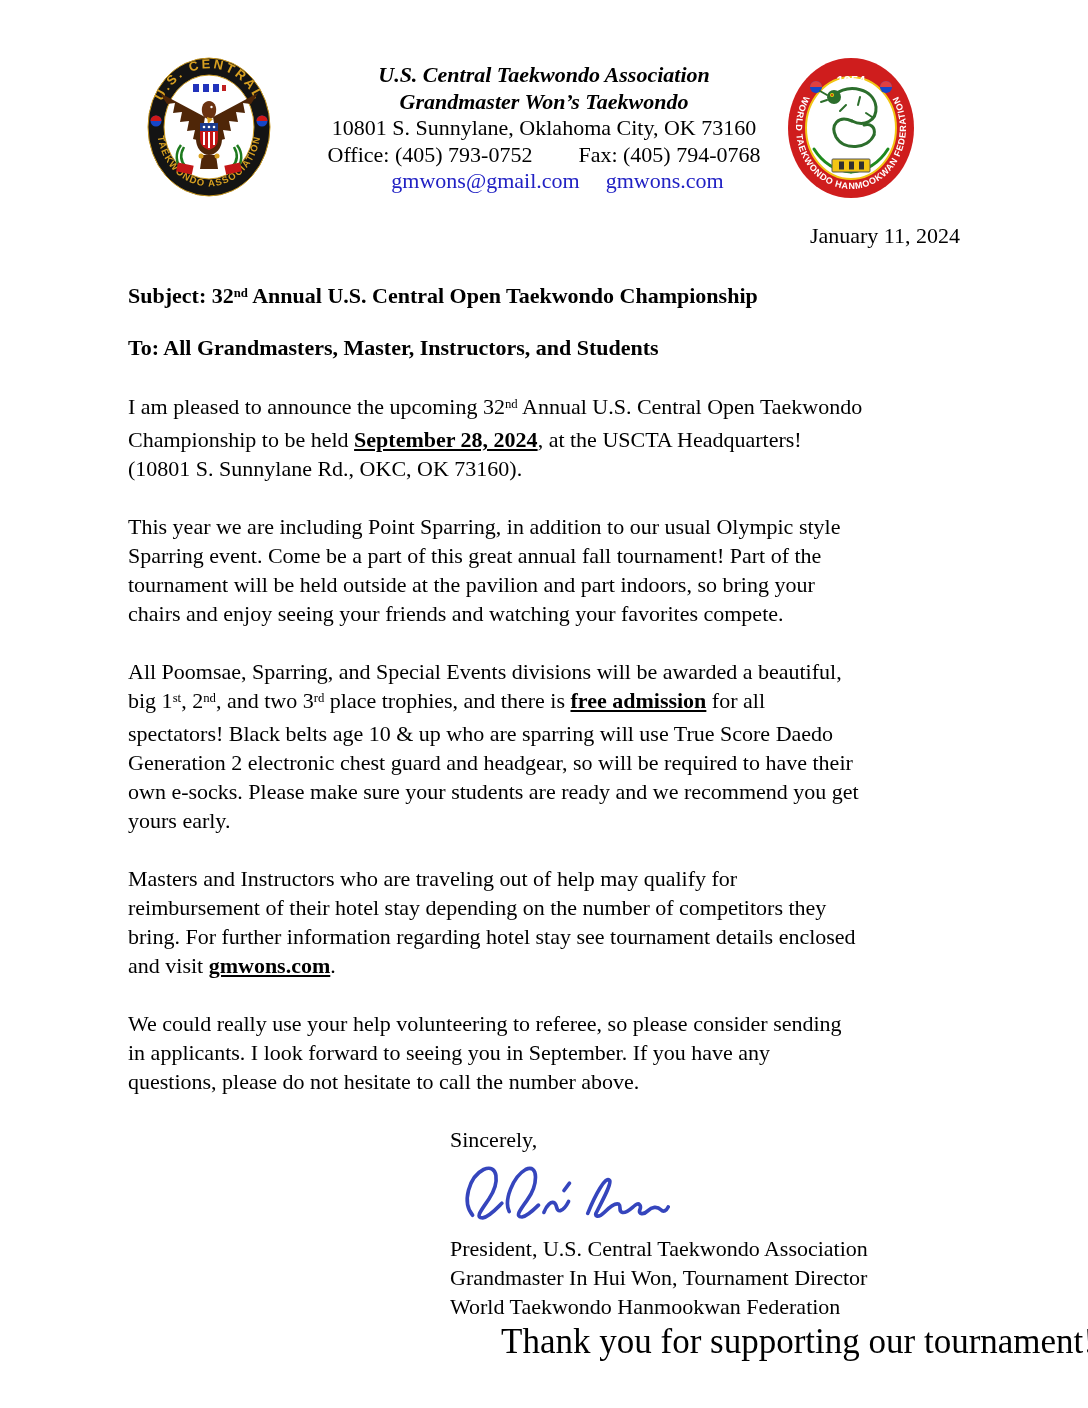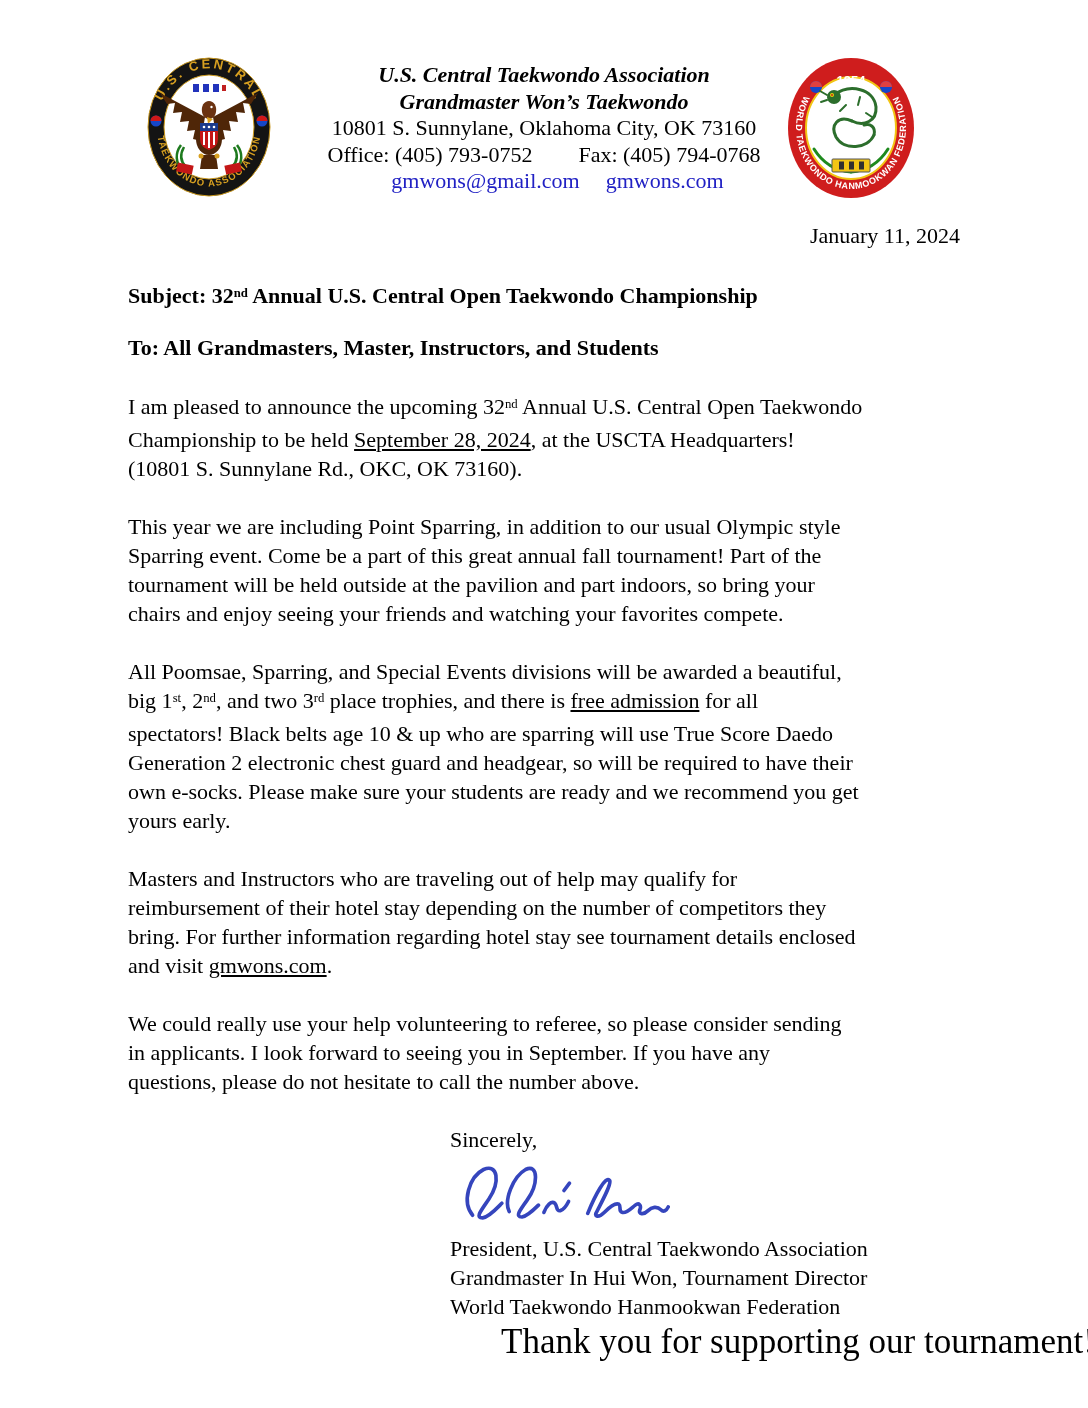--- a/index.html
+++ b/index.html
@@ -25,21 +25,21 @@
   .date { position:absolute; top:223px; right:128px; font-size:22px; }
 
   .subject { position:absolute; top:283px; left:128px; font-size:22px; font-weight:bold; white-space:nowrap; }
   .toline  { position:absolute; top:335px; left:128px; font-size:22px; font-weight:bold; white-space:nowrap;text-align:center; }
 
   
   .bodytxt { position:absolute; top:392px; left:128px; width:880px; font-size:22px; line-height:29px; }
   .para { margin-bottom:29px; }
   .ln { white-space:nowrap; }
   .sup { font-size:0.58em; position:relative; top:-0.48em; }
-  .bu  { font-weight:normal; text-decoration:underline; }
+  .bu  { font-weight:bold; text-decoration:underline; }
 
   .closing { margin-left:322px; }
   .sig { display:block; margin:8px 0 4px 8px; }
 
   .footer {
     position:absolute; top:1322px; left:7px; width:100%;
     text-align:right; font-size:35px;
   }
   svg text { font-family:"Liberation Sans", sans-serif; }
 </style>

